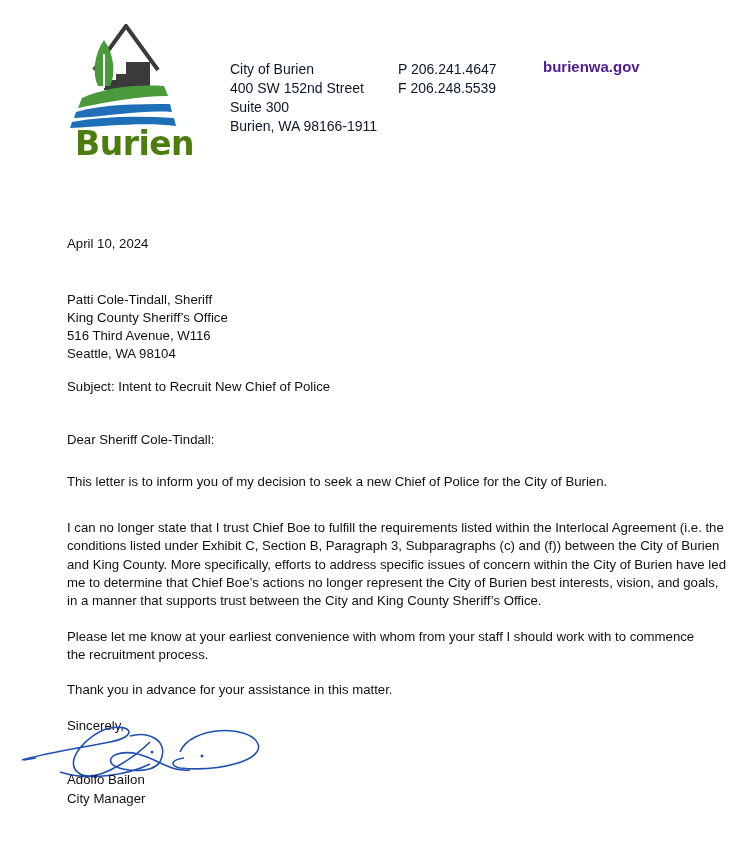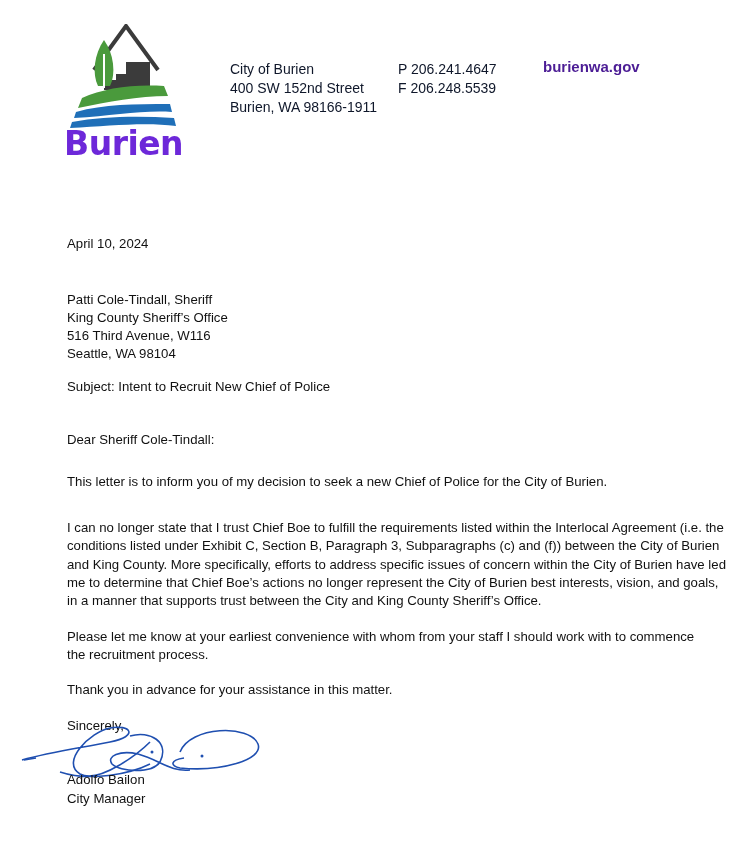--- a/index.html
+++ b/index.html
@@ -3,23 +3,23 @@
   <meta charset="utf-8">
   <style>
     html, body { margin: 0; padding: 0; background: #ffffff; }
     body {
       width: 740px; height: 845px; position: relative; overflow: hidden;
       font-family: "Liberation Sans", sans-serif; color: #1a1a1a;
     }
     .logo { position: absolute; left: 64px; top: 24px; width: 116px; height: 140px; }
     .logo svg { display: block; }
     .logo-word {
-      position: absolute; left: 0; top: 100px; width: 116px; text-align: center;
+      position: absolute; left: 11px; top: 100px; width: 116px; text-align: center;
       font-family: "DejaVu Sans", sans-serif; font-weight: bold; font-size: 33px;
-      color: #6d28d9; letter-spacing: -0.5px;
+      color: #4d7c0f; letter-spacing: -0.5px;
     }
     .addr { position: absolute; left: 230px; top: 60px; font-size: 14px; line-height: 19px; color: #0f172a; }
     .phone { position: absolute; left: 398px; top: 60px; font-size: 14px; line-height: 19px; color: #0f172a; }
     .web { position: absolute; left: 543px; top: 58px; font-size: 15px; font-weight: bold; color: #4c1d95; }
     .letter { font-family: "Liberation Sans", sans-serif; font-size: 13.2px; color: #111; }
     .date { position: absolute; left: 67px; top: 236px; text-align: right; }
     .recipient { position: absolute; left: 67px; top: 291px; line-height: 18px; }
     .subject { position: absolute; left: 67px; top: 379px; }
     .salutation { position: absolute; left: 67px; top: 432px; }
     .p1 { position: absolute; left: 67px; top: 474px; width: 660px; }
@@ -50,20 +50,21 @@
 
     <path d="M12,88 C40,80 70,80 106,80 L108,88 C78,86 50,92 10,94 Z" fill="#1f6fb8"></path>
     <path d="M8,98 C40,92 76,92 110,94 L112,102 C80,98 46,102 6,104 Z" fill="#1f6fb8"></path>
   </svg>
   <div class="logo-word">Burien</div>
 </div>
 
 <div class="addr">
   <div>City of Burien</div>
   <div>400 SW 152nd Street</div>
+  <div>Suite 300</div>
   <div>Burien, WA 98166-1911</div>
 </div>
 
 <div class="phone">
   <div>P 206.241.4647</div>
   <div>F 206.248.5539</div>
 </div>
 
 <div class="web">burienwa.gov</div>
 

